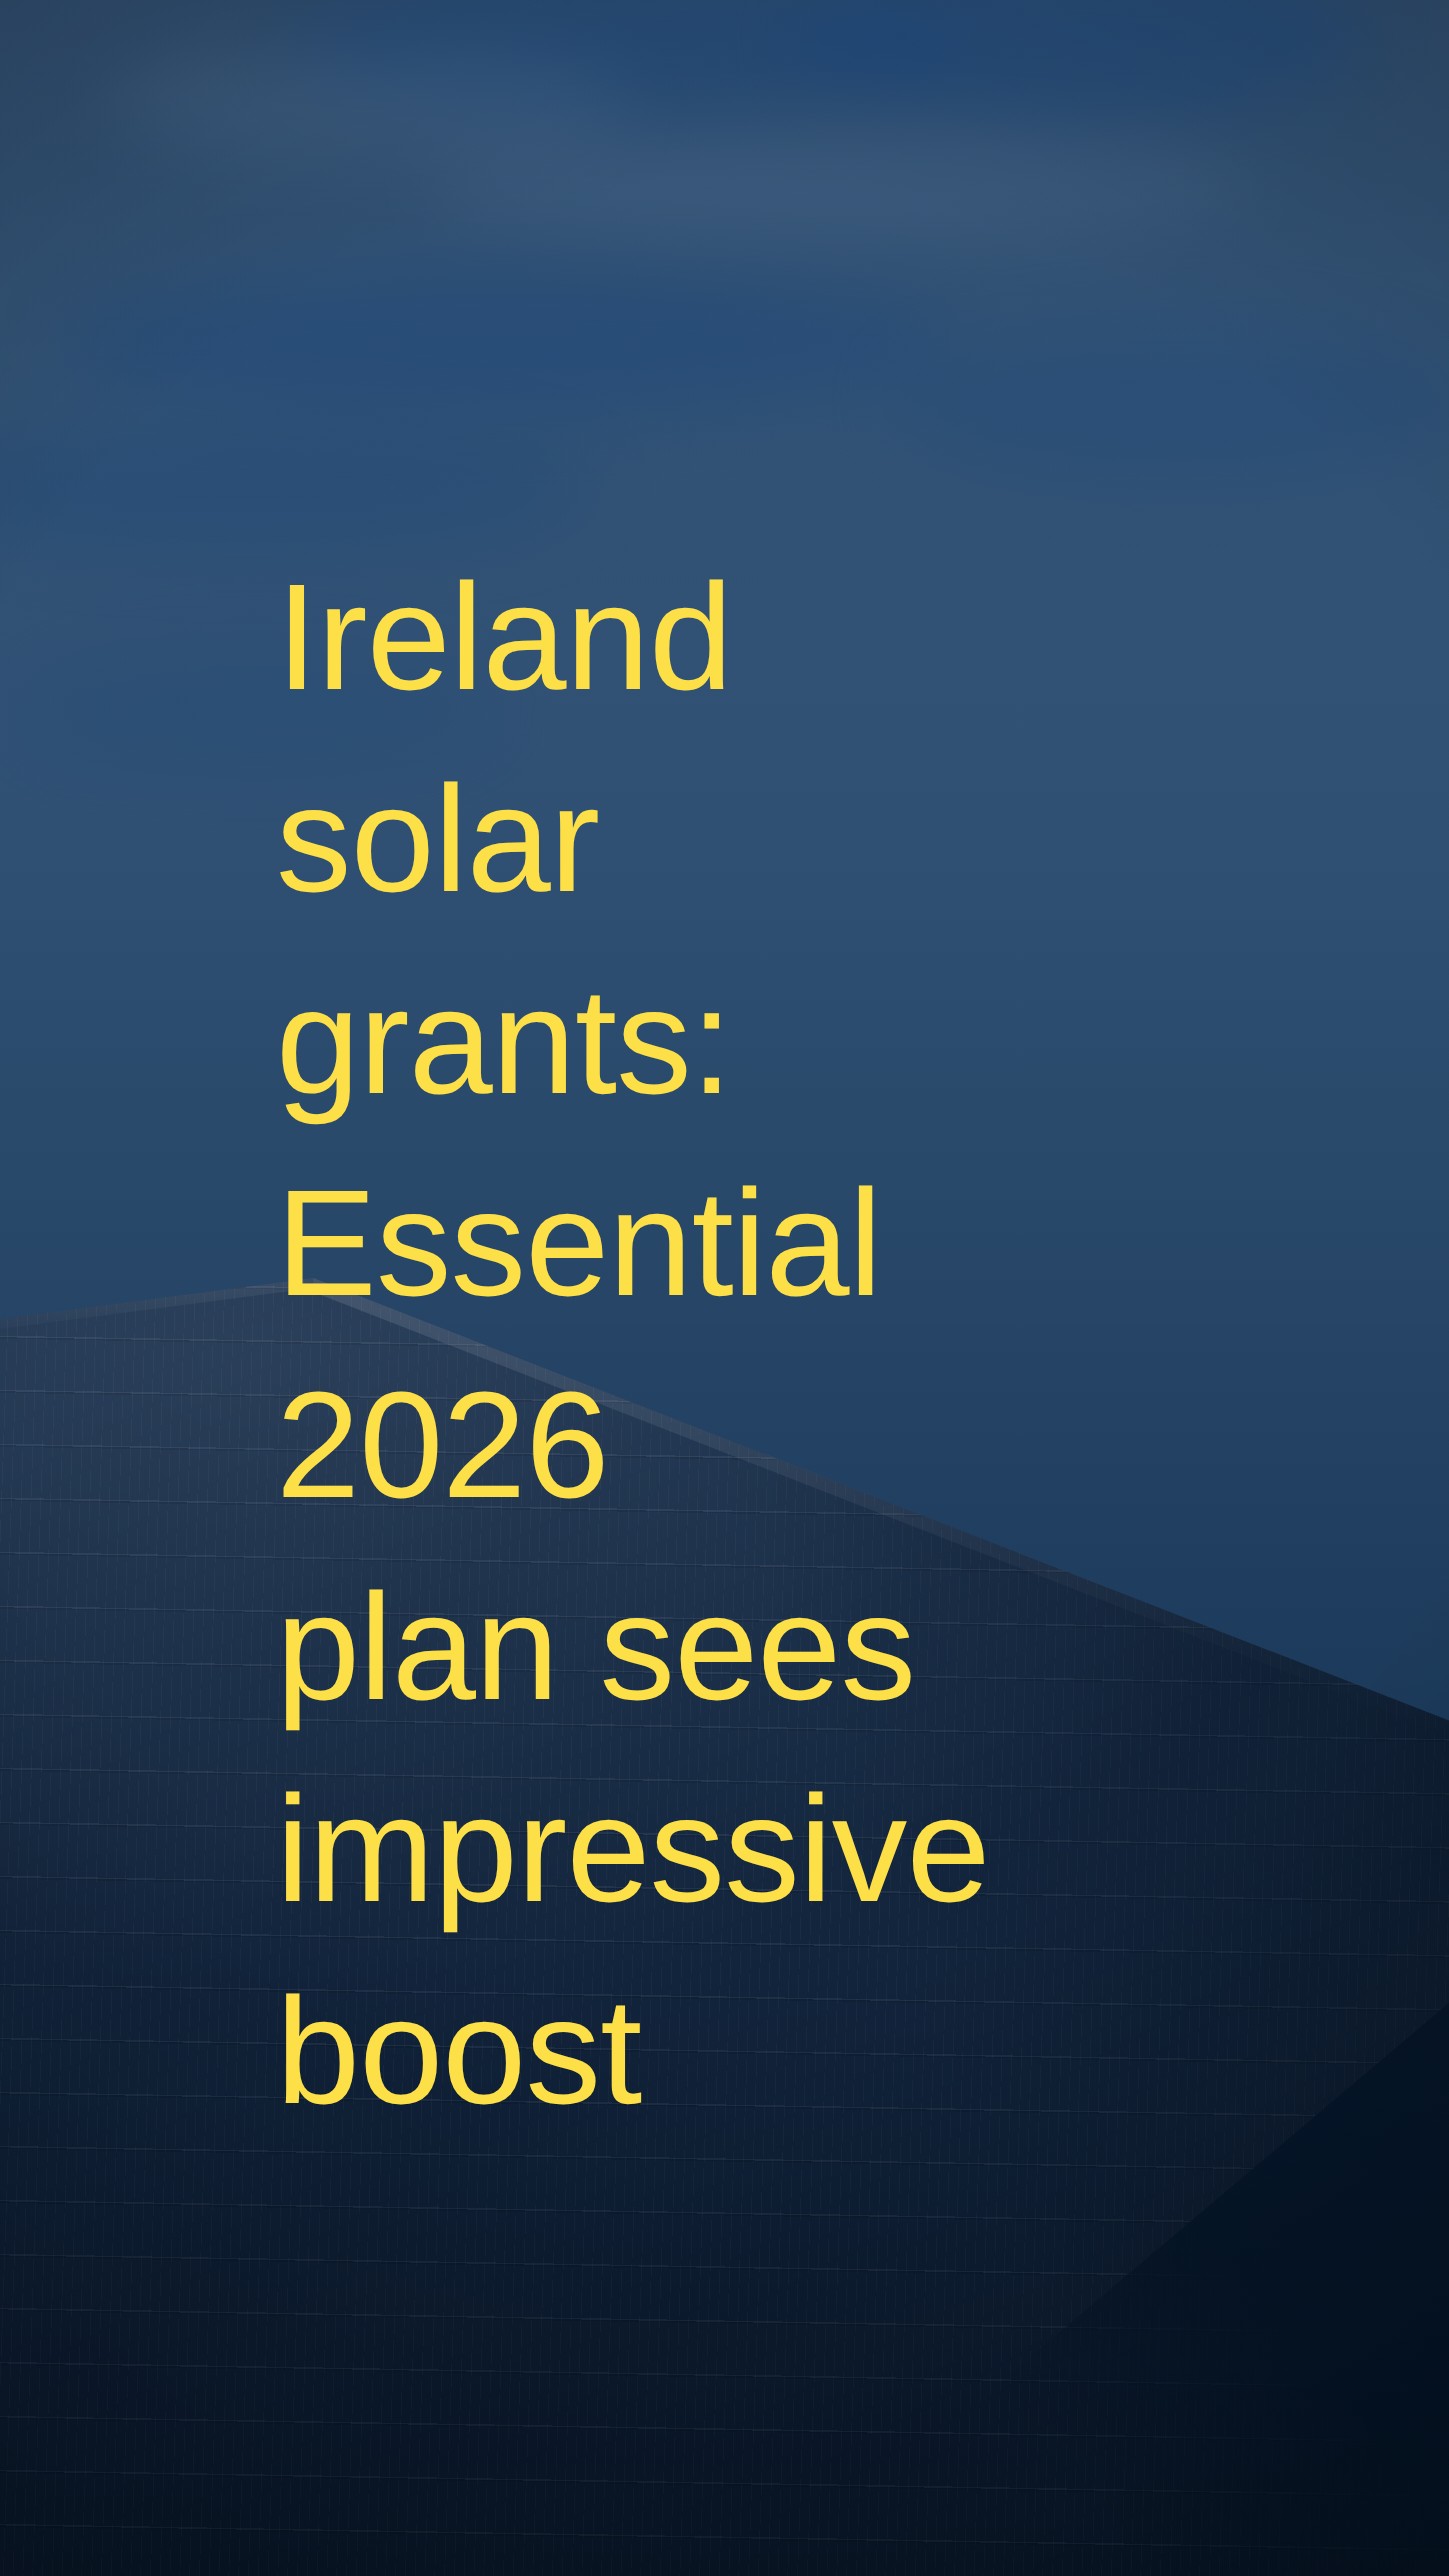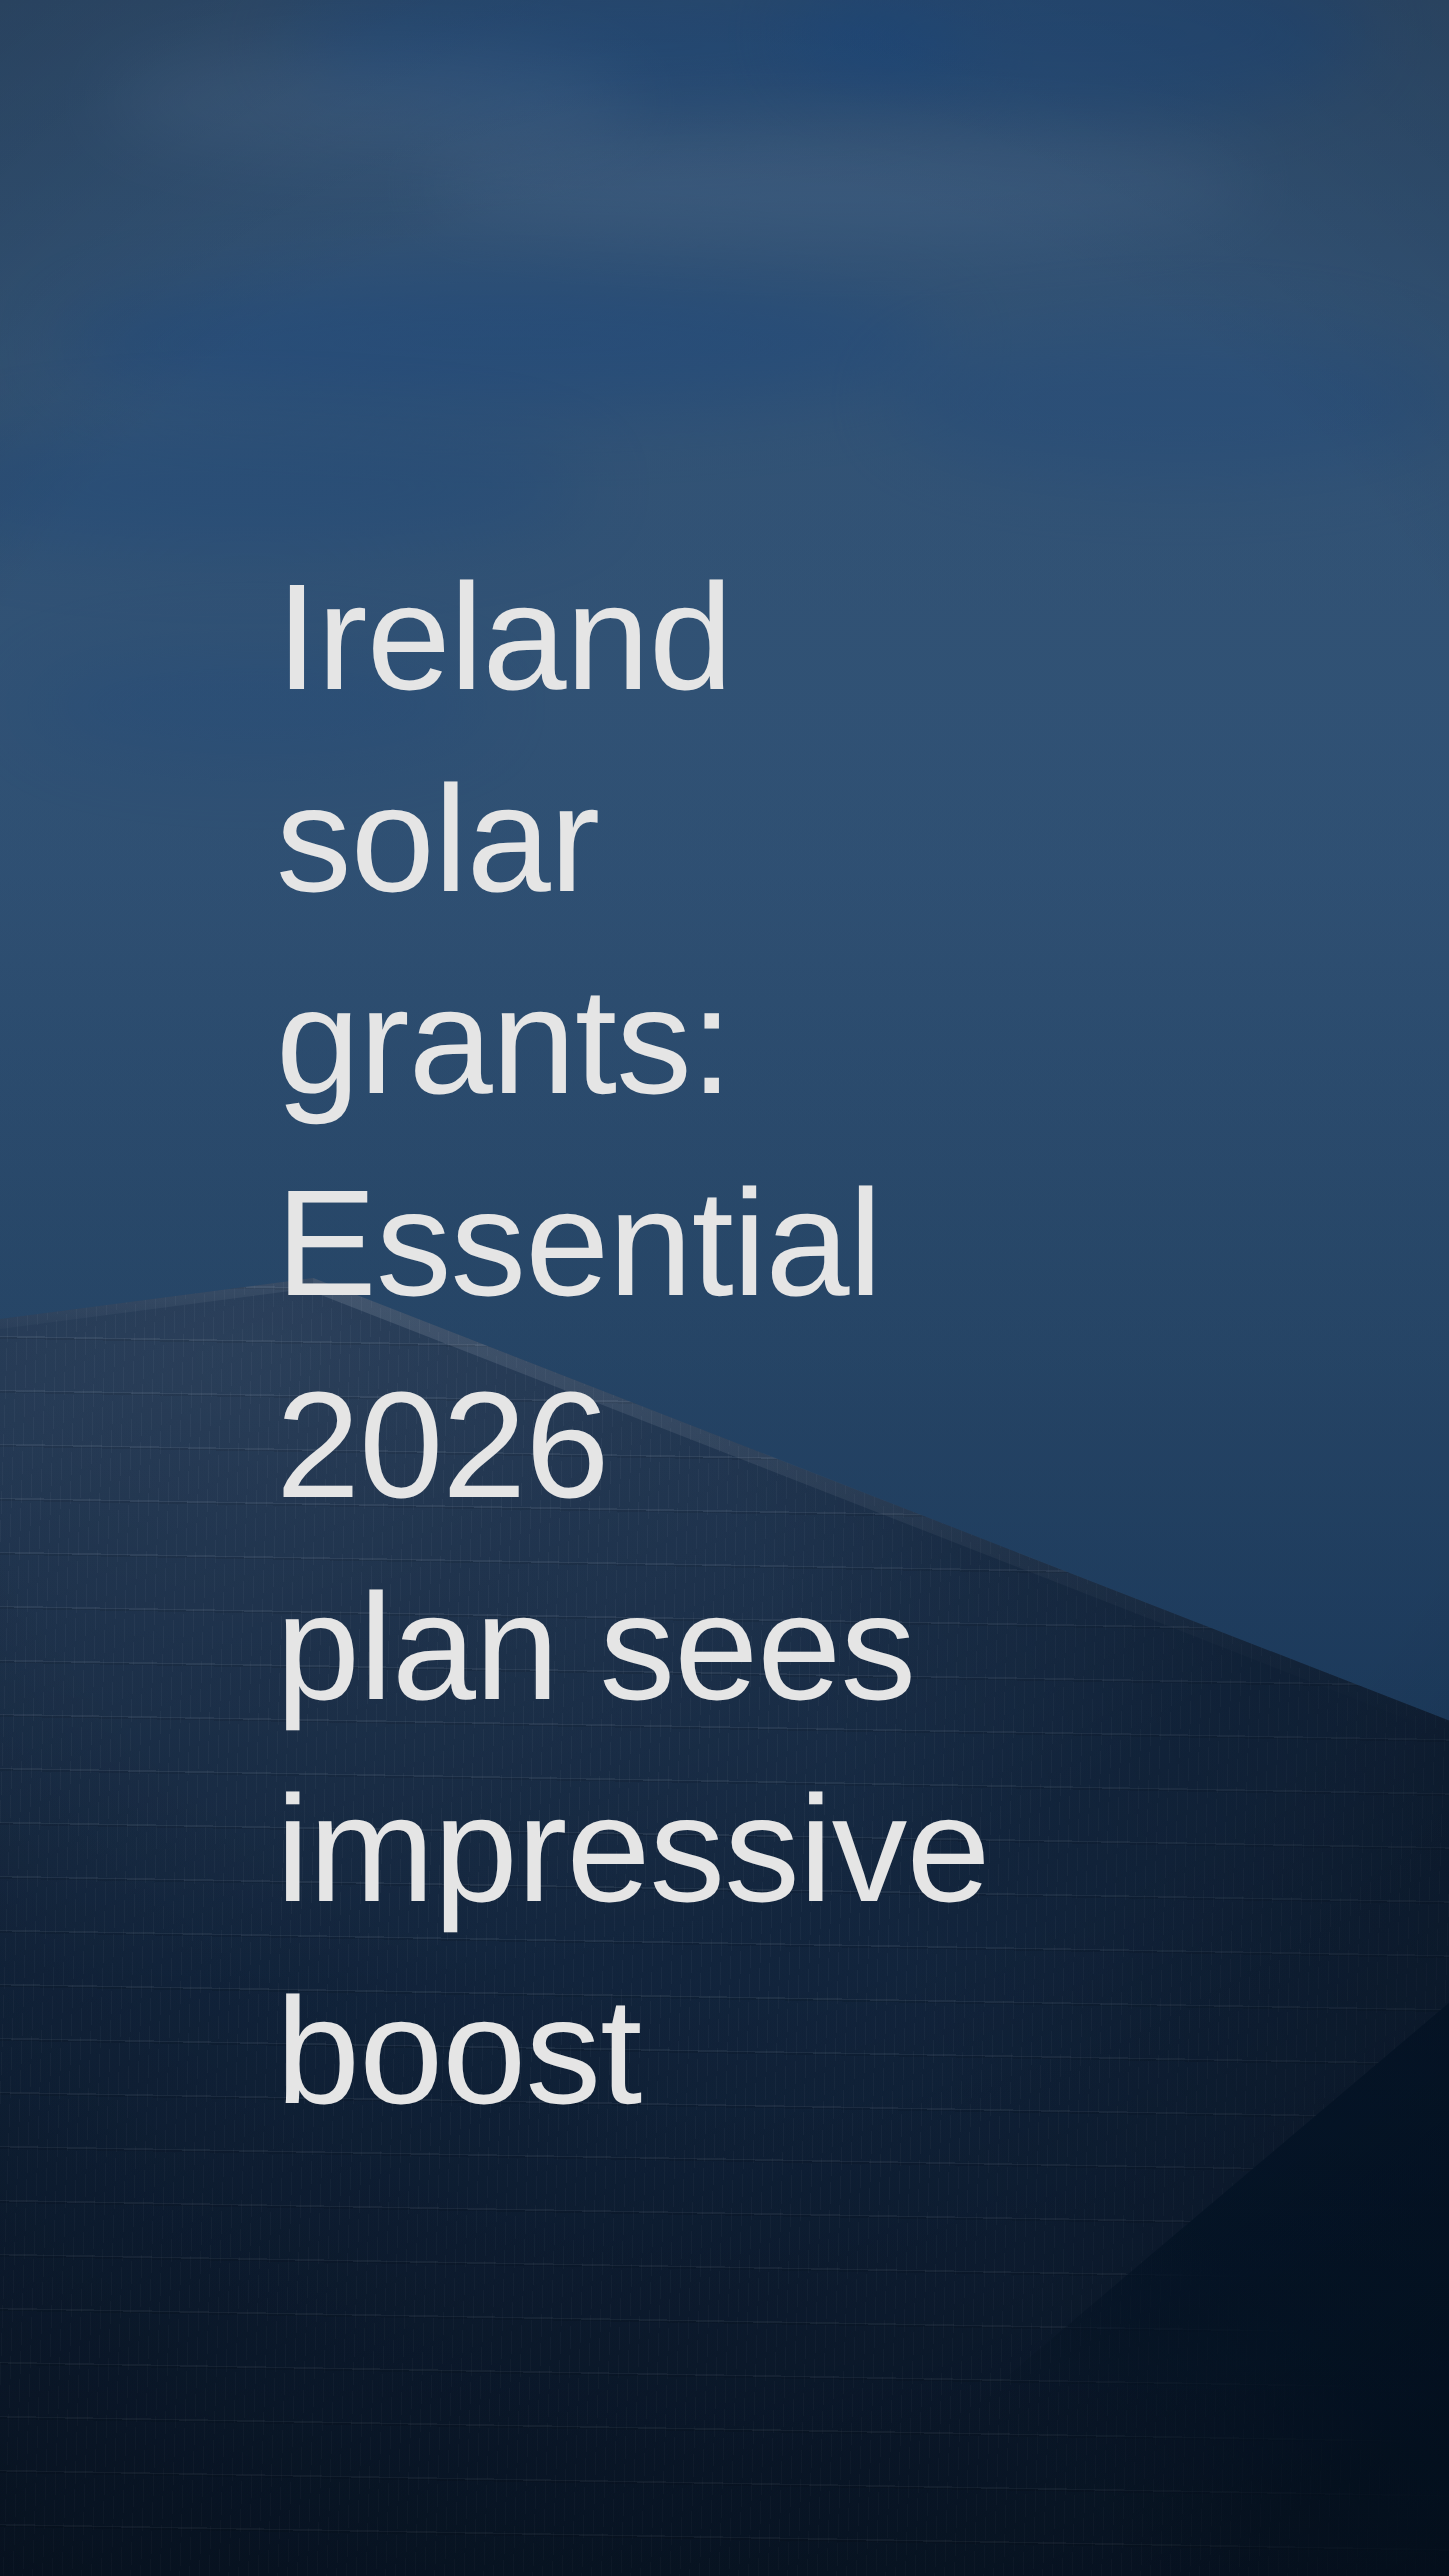--- a/index.html
+++ b/index.html
@@ -87,21 +87,21 @@
       rgba(4,18,36,.52) 100%);
     mix-blend-mode:normal;
   }
   .vignette{
     background:radial-gradient(120% 72% at 50% 42%, rgba(0,0,0,0) 48%, rgba(0,0,0,.30) 100%);
   }
 
   
   .headline{
     position:absolute;left:276px;top:435px;width:1102px;
-    color:#e5e5e5;
+    color:#fde047;
     font-size:151px;
     line-height:202px;
     font-weight:400;
     letter-spacing:-0.8px;
     white-space:pre-line;
     text-rendering:geometricPrecision;
   }
 </style>
 </head>
 <body>

